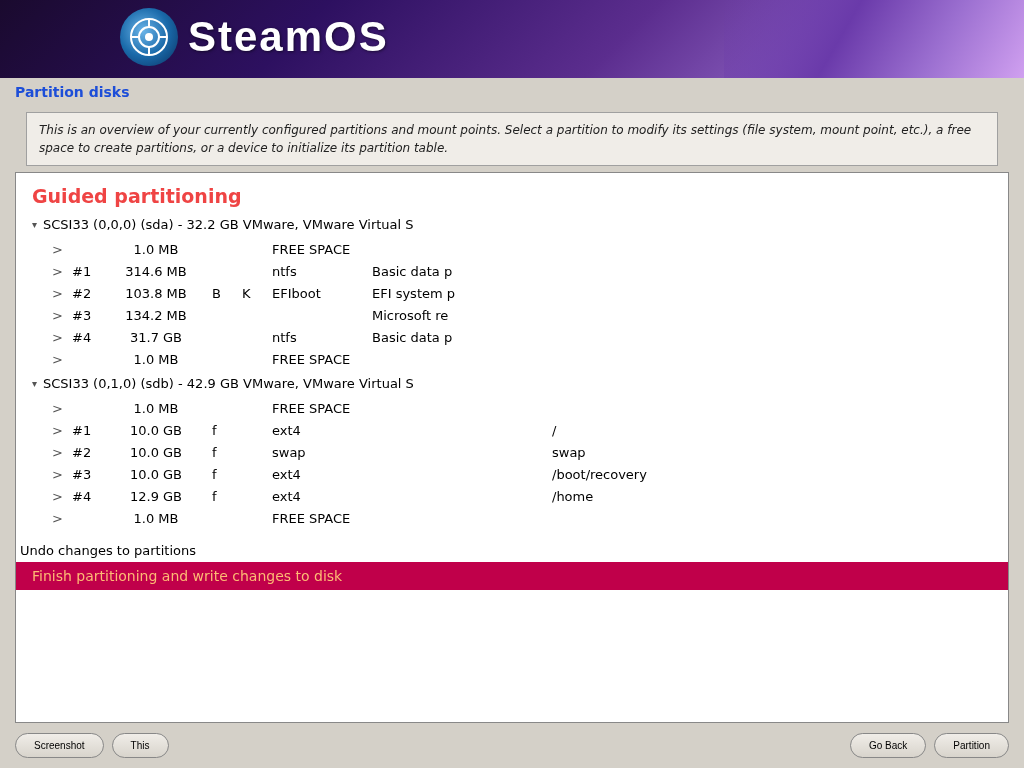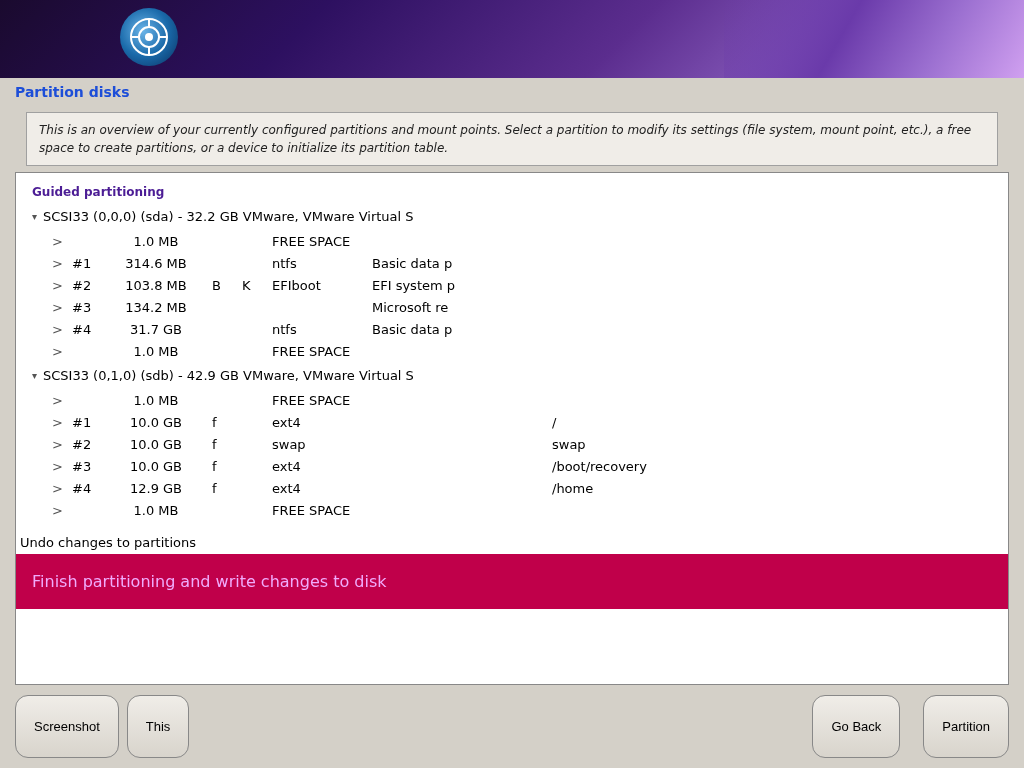--- a/index.html
+++ b/index.html
@@ -94,22 +94,22 @@
     }
 
     .partition-table {
       padding: 8px 0;
       flex: 1;
     }
 
     .guided-row {
       padding: 4px 16px;
       font-weight: bold;
-      font-size: 12px;
-      color: #4c1d95;
+      font-size: 19px;
+      color: #ef4444;
     }
 
     .disk-header {
       display: flex;
       align-items: center;
       padding: 6px 16px;
       font-size: 13px;
       color: #000;
       cursor: pointer;
       gap: 6px;
@@ -142,44 +142,44 @@
     }
 
     .action-row {
       padding: 4px 4px;
       font-size: 13px;
       color: #000;
       cursor: pointer;
     }
 
     .finish-row {
-      padding: 18px 16px;
-      font-size: 16px;
-      color: #f0abfc;
+      padding: 6px 16px;
+      font-size: 14px;
+      color: #fdba74;
       background: #c0004a;
       cursor: pointer;
       font-weight: normal;
     }
 
     
     #button-bar {
       padding: 10px 15px;
       background: #d4d0c8;
       display: flex;
       align-items: center;
       justify-content: space-between;
     }
     .btn-group-left { display: flex; gap: 8px; }
-    .btn-group-right { display: flex; gap: 23px; }
+    .btn-group-right { display: flex; gap: 8px; }
 
     button {
-      padding: 23px 18px;
+      padding: 6px 18px;
       border: 1px solid #888;
       background: linear-gradient(to bottom, #f0ede8, #d8d4cc);
-      font-size: 13px;
+      font-size: 10px;
       cursor: pointer;
       border-radius: 13px;
       color: #000;
     }
   </style>
 </head>
 <body>
 
 <div id="header-banner">
   <div class="steam-logo">
@@ -187,20 +187,21 @@
       <svg width="40" height="40" viewBox="0 0 40 40">
         <circle cx="20" cy="20" r="18" fill="none" stroke="white" stroke-width="2"></circle>
         <circle cx="20" cy="20" r="10" fill="none" stroke="white" stroke-width="2"></circle>
         <circle cx="20" cy="20" r="4" fill="white"></circle>
         <line x1="20" y1="2" x2="20" y2="10" stroke="white" stroke-width="2"></line>
         <line x1="20" y1="30" x2="20" y2="38" stroke="white" stroke-width="2"></line>
         <line x1="2" y1="20" x2="10" y2="20" stroke="white" stroke-width="2"></line>
         <line x1="30" y1="20" x2="38" y2="20" stroke="white" stroke-width="2"></line>
       </svg>
     </div>
+    <span class="steam-title">SteamOS</span>
   </div>
 </div>
 
 <div id="page-title-bar">Partition disks</div>
 
 <div id="info-box">This is an overview of your currently configured partitions and mount points. Select a partition to modify its settings (file system, mount point, etc.), a free space to create partitions, or a device to initialize its partition table.</div>
 
 <div id="main-content">
   <div class="partition-table">
 

